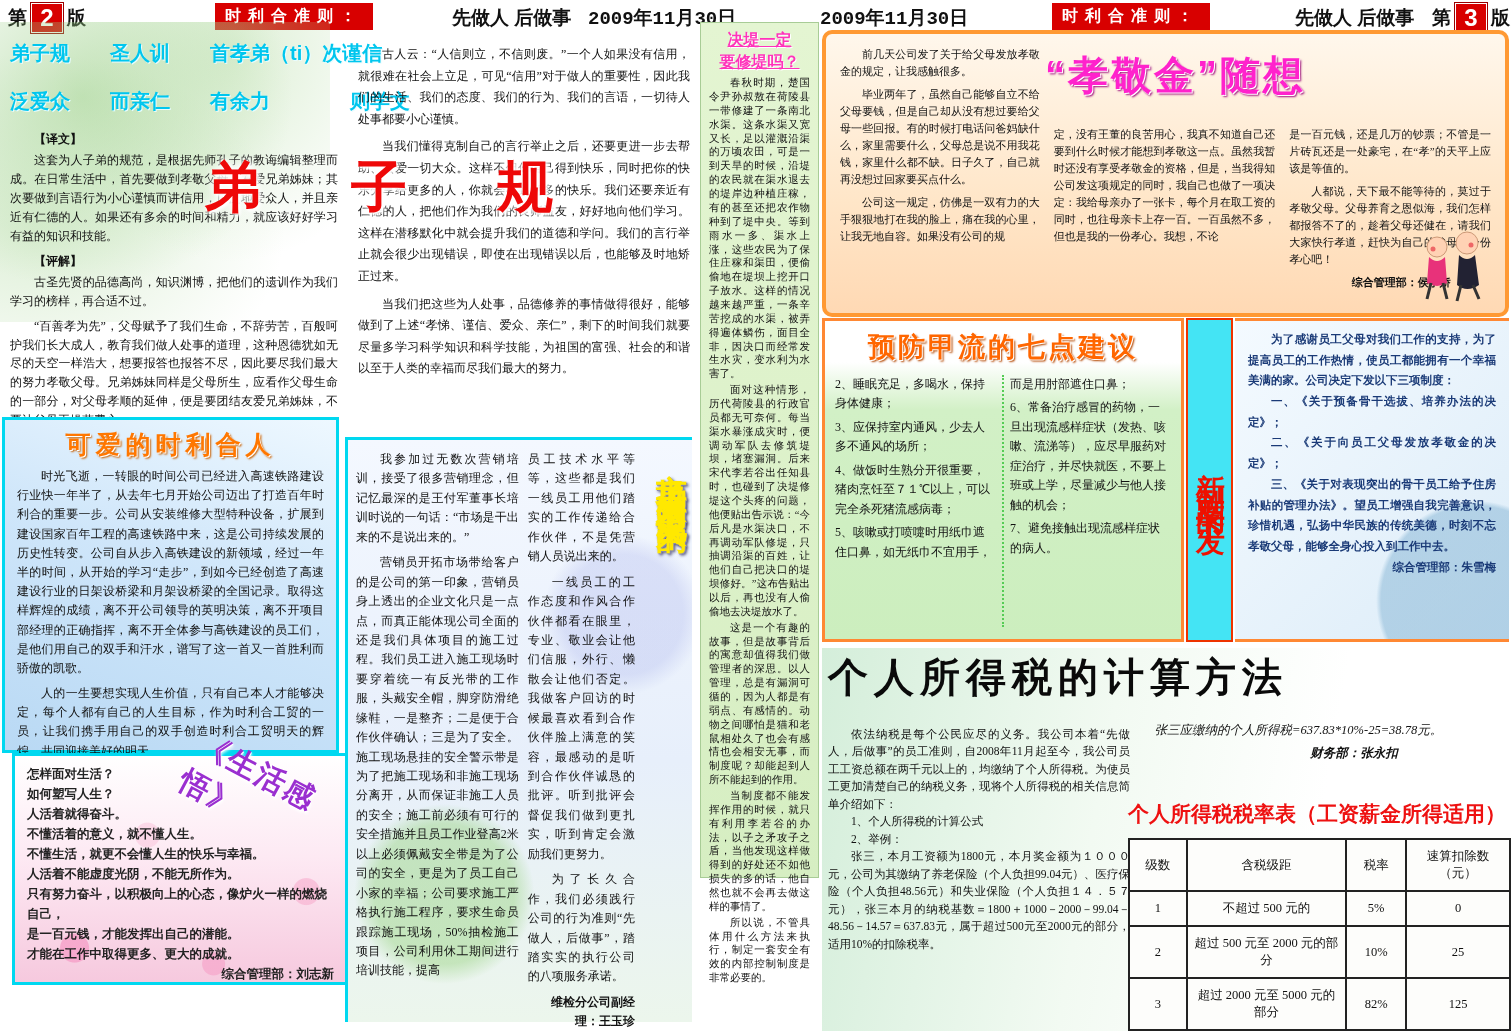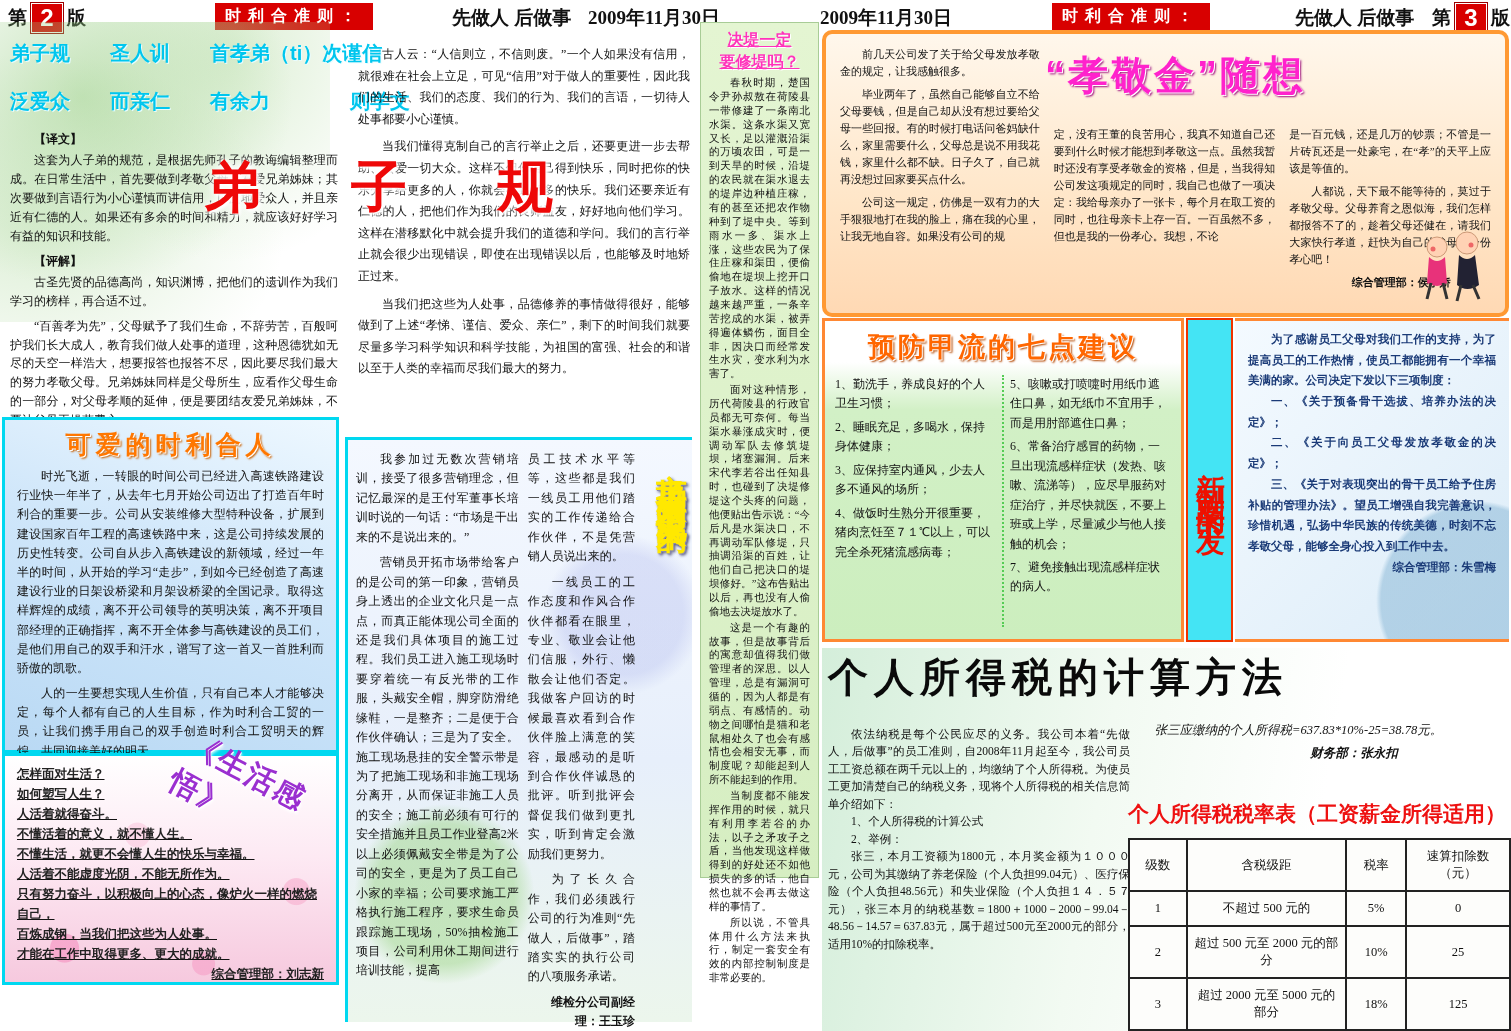--- a/index.html
+++ b/index.html
@@ -9,45 +9,45 @@
   .t{margin:0 0 6px 0;text-align:justify;text-indent:2em;}
   .noindent{text-indent:0;}
   .sig{text-align:right;font-weight:bold;text-indent:0;}
   
   .mast-page{font-size:19px;font-weight:bold;font-family:"Liberation Sans",sans-serif;display:flex;align-items:center;gap:4px;}
   .pagenum{display:inline-block;background:#d80000;color:#fff;font-size:24px;font-weight:bold;
            width:30px;height:28px;line-height:28px;text-align:center;border:1px solid #fff;box-shadow:0 0 0 1px #900;}
   .motto-box{background:#d80000;color:#fff;font-weight:bold;font-size:16px;letter-spacing:7px;
              padding:3px 10px;font-family:"Liberation Sans",sans-serif;white-space:nowrap;}
   .motto{font-size:19px;font-weight:bold;font-family:"Liberation Sans",sans-serif;white-space:nowrap;}
-  .mdate{font-size:19px;font-weight:bold;font-family:Liberation Serif, serif;white-space:nowrap;}
+  .mdate{font-size:19px;font-weight:bold;font-family:Liberation Mono, monospace;white-space:nowrap;}
   
   #leaf-deco{left:0;top:22px;width:330px;height:300px;pointer-events:none;
     background:radial-gradient(ellipse at 25% 25%, rgba(150,205,130,.55), transparent 60%),
                radial-gradient(ellipse at 70% 10%, rgba(170,215,150,.4), transparent 55%),
                radial-gradient(ellipse at 10% 70%, rgba(160,210,140,.35), transparent 60%);}
   .verse{left:10px;color:#00c6ee;font-weight:bold;font-size:20px;font-family:"Liberation Sans",sans-serif;
          text-shadow:1px 1px 0 #e8fcff;white-space:nowrap;}
   #dizigui-title{left:205px;top:150px;width:360px;font-size:56px;font-weight:bold;color:#ee0808;
     letter-spacing:38px;white-space:nowrap;text-shadow:0 0 6px #fff,0 0 12px #fff,2px 2px 3px #fff;}
   .dzg-col{font-size:12px;line-height:1.58;}
   .lbl{font-weight:bold;text-indent:2em;margin:2px 0;}
   
   #keai-box{left:2px;top:417px;width:337px;height:336px;box-sizing:border-box;border:3px solid #00d8f0;
     background:linear-gradient(200deg,#eef8ff 0%,#cfe6fa 45%,#b9d9f4 100%);padding:6px 12px;}
   #keai-title{text-align:center;font-size:25px;font-weight:bold;color:#ff7700;letter-spacing:5px;
     font-family:"Liberation Sans",sans-serif;text-shadow:1px 1px 0 #fff,2px 2px 2px #c86000;margin:2px 0 6px 0;}
   #keai-box p{font-size:12px;line-height:1.6;}
-  #ganwu-box{left:2px;top:753px;width:337px;height:232px;box-sizing:border-box;border:3px solid #00d8f0;
+  #ganwu-box{left:12px;top:753px;width:337px;height:232px;box-sizing:border-box;border:3px solid #00d8f0;
     background:radial-gradient(circle at 18% 85%, rgba(246,160,200,.8) 0 14px, transparent 15px),
                radial-gradient(circle at 60% 92%, rgba(246,170,205,.8) 0 11px, transparent 12px),
                radial-gradient(circle at 88% 60%, rgba(248,180,210,.7) 0 13px, transparent 14px),
                radial-gradient(circle at 40% 35%, rgba(250,200,222,.6) 0 12px, transparent 13px),
                linear-gradient(180deg,#ffffff 0%,#fde9f3 45%,#f6c9de 100%);
-    padding:8px 12px;text-decoration:underline;}
+    padding:8px 12px;}
   #ganwu-box .line{font-size:12.5px;font-weight:bold;line-height:1.6;color:#222;}
   #ganwu-title{left:165px;top:8px;width:190px;transform:rotate(28deg);transform-origin:center;
     font-size:30px;font-weight:bold;color:#9a2fd0;letter-spacing:2px;
     font-family:"Liberation Sans",sans-serif;text-shadow:1px 1px 0 #fff,2px 2px 3px #fff;}
   
   #shichang-box{left:345px;top:437px;width:347px;height:585px;box-sizing:border-box;
     border-top:3px solid #00d8f0;border-left:3px solid #00d8f0;
     background:radial-gradient(circle at 28% 78%, rgba(150,210,125,.45) 0 70px, transparent 90px),
                radial-gradient(circle at 80% 30%, rgba(150,160,230,.25) 0 60px, transparent 80px),
                linear-gradient(180deg,#f4f8ff 0%,#e7effb 55%,#ecf6ec 100%);
@@ -162,21 +162,21 @@
   </div>
 
   <div class="abs" id="ganwu-box">
     <div class="line">怎样面对生活？</div>
     <div class="line">如何塑写人生？</div>
     <div class="line">人活着就得奋斗。</div>
     <div class="line">不懂活着的意义，就不懂人生。</div>
     <div class="line">不懂生活，就更不会懂人生的快乐与幸福。</div>
     <div class="line">人活着不能虚度光阴，不能无所作为。</div>
     <div class="line">只有努力奋斗，以积极向上的心态，像炉火一样的燃烧自己，</div>
-    <div class="line">百炼成钢，当我们把这些为人处事。</div>
+    <div class="line">是一百元钱，才能发挥出自己的潜能。</div>
     <div class="line">才能在工作中取得更多、更大的成就。</div>
     <div class="line sig" style="text-align:right;">综合管理部：刘志新</div>
     <div class="abs" id="ganwu-title">《生活感悟》</div>
   </div>
 
   <div class="abs" id="shichang-box">
     <div id="sc-col1">
       <p class="t">我参加过无数次营销培训，接受了很多营销理念，但记忆最深的是王付军董事长培训时说的一句话：“市场是干出来的不是说出来的。”</p>
       <p class="t">营销员开拓市场带给客户的是公司的第一印象，营销员身上透出的企业文化只是一点点，而真正能体现公司全面的还是我们具体项目的施工过程。我们员工进入施工现场时要穿着统一有反光带的工作服，头戴安全帽，脚穿防滑绝缘鞋，一是整齐；二是便于合作伙伴确认；三是为了安全。施工现场悬挂的安全警示带是为了把施工现场和非施工现场分离开，从而保证非施工人员的安全；施工前必须有可行的安全措施并且员工作业登高2米以上必须佩戴安全带是为了公司的安全，更是为了员工自己小家的幸福；公司要求施工严格执行施工程序，要求生命员跟踪施工现场，50%抽检施工项目，公司利用休工期间进行培训技能，提高</p>
     </div>
@@ -223,21 +223,20 @@
         <path d="M46 24 Q54 32 62 24 L66 54 Q54 62 44 54 Z" fill="#222233"></path>
         <path d="M18 52 L14 68 M30 52 L34 68 M48 54 L44 70 M60 54 L66 68" stroke="#333" stroke-width="3" fill="none"></path>
       </svg>
     </div>
   </div>
   <div class="abs" id="xj-title" style="left:1045px;top:48px;">“孝敬金”随想</div>
 
   <div class="abs" id="flu-box">
     <div id="flu-title">预防甲流的七点建议</div>
     <div id="flu-cols">
-      <p>1、勤洗手，养成良好的个人卫生习惯；</p>
       <p>2、睡眠充足，多喝水，保持身体健康；</p>
       <p>3、应保持室内通风，少去人多不通风的场所；</p>
       <p>4、做饭时生熟分开很重要，猪肉烹饪至７１℃以上，可以完全杀死猪流感病毒；</p>
       <p>5、咳嗽或打喷嚏时用纸巾遮住口鼻，如无纸巾不宜用手，而是用肘部遮住口鼻；</p>
       <p>6、常备治疗感冒的药物，一旦出现流感样症状（发热、咳嗽、流涕等），应尽早服药对症治疗，并尽快就医，不要上班或上学，尽量减少与他人接触的机会；</p>
       <p>7、避免接触出现流感样症状的病人。</p>
     </div>
   </div>
 
   <div class="abs" id="xzd-strip">新制度的下发</div>
@@ -279,19 +278,19 @@
     </tr>
     <tr>
       <td>2</td>
       <td>超过 500 元至 2000 元的部分</td>
       <td>10%</td>
       <td>25</td>
     </tr>
     <tr>
       <td>3</td>
       <td>超过 2000 元至 5000 元的部分</td>
-      <td>18%</td>
+      <td>82%</td>
       <td>125</td>
     </tr>
   </tbody>
     </table>
 
 </div>
 
 </body></html>

